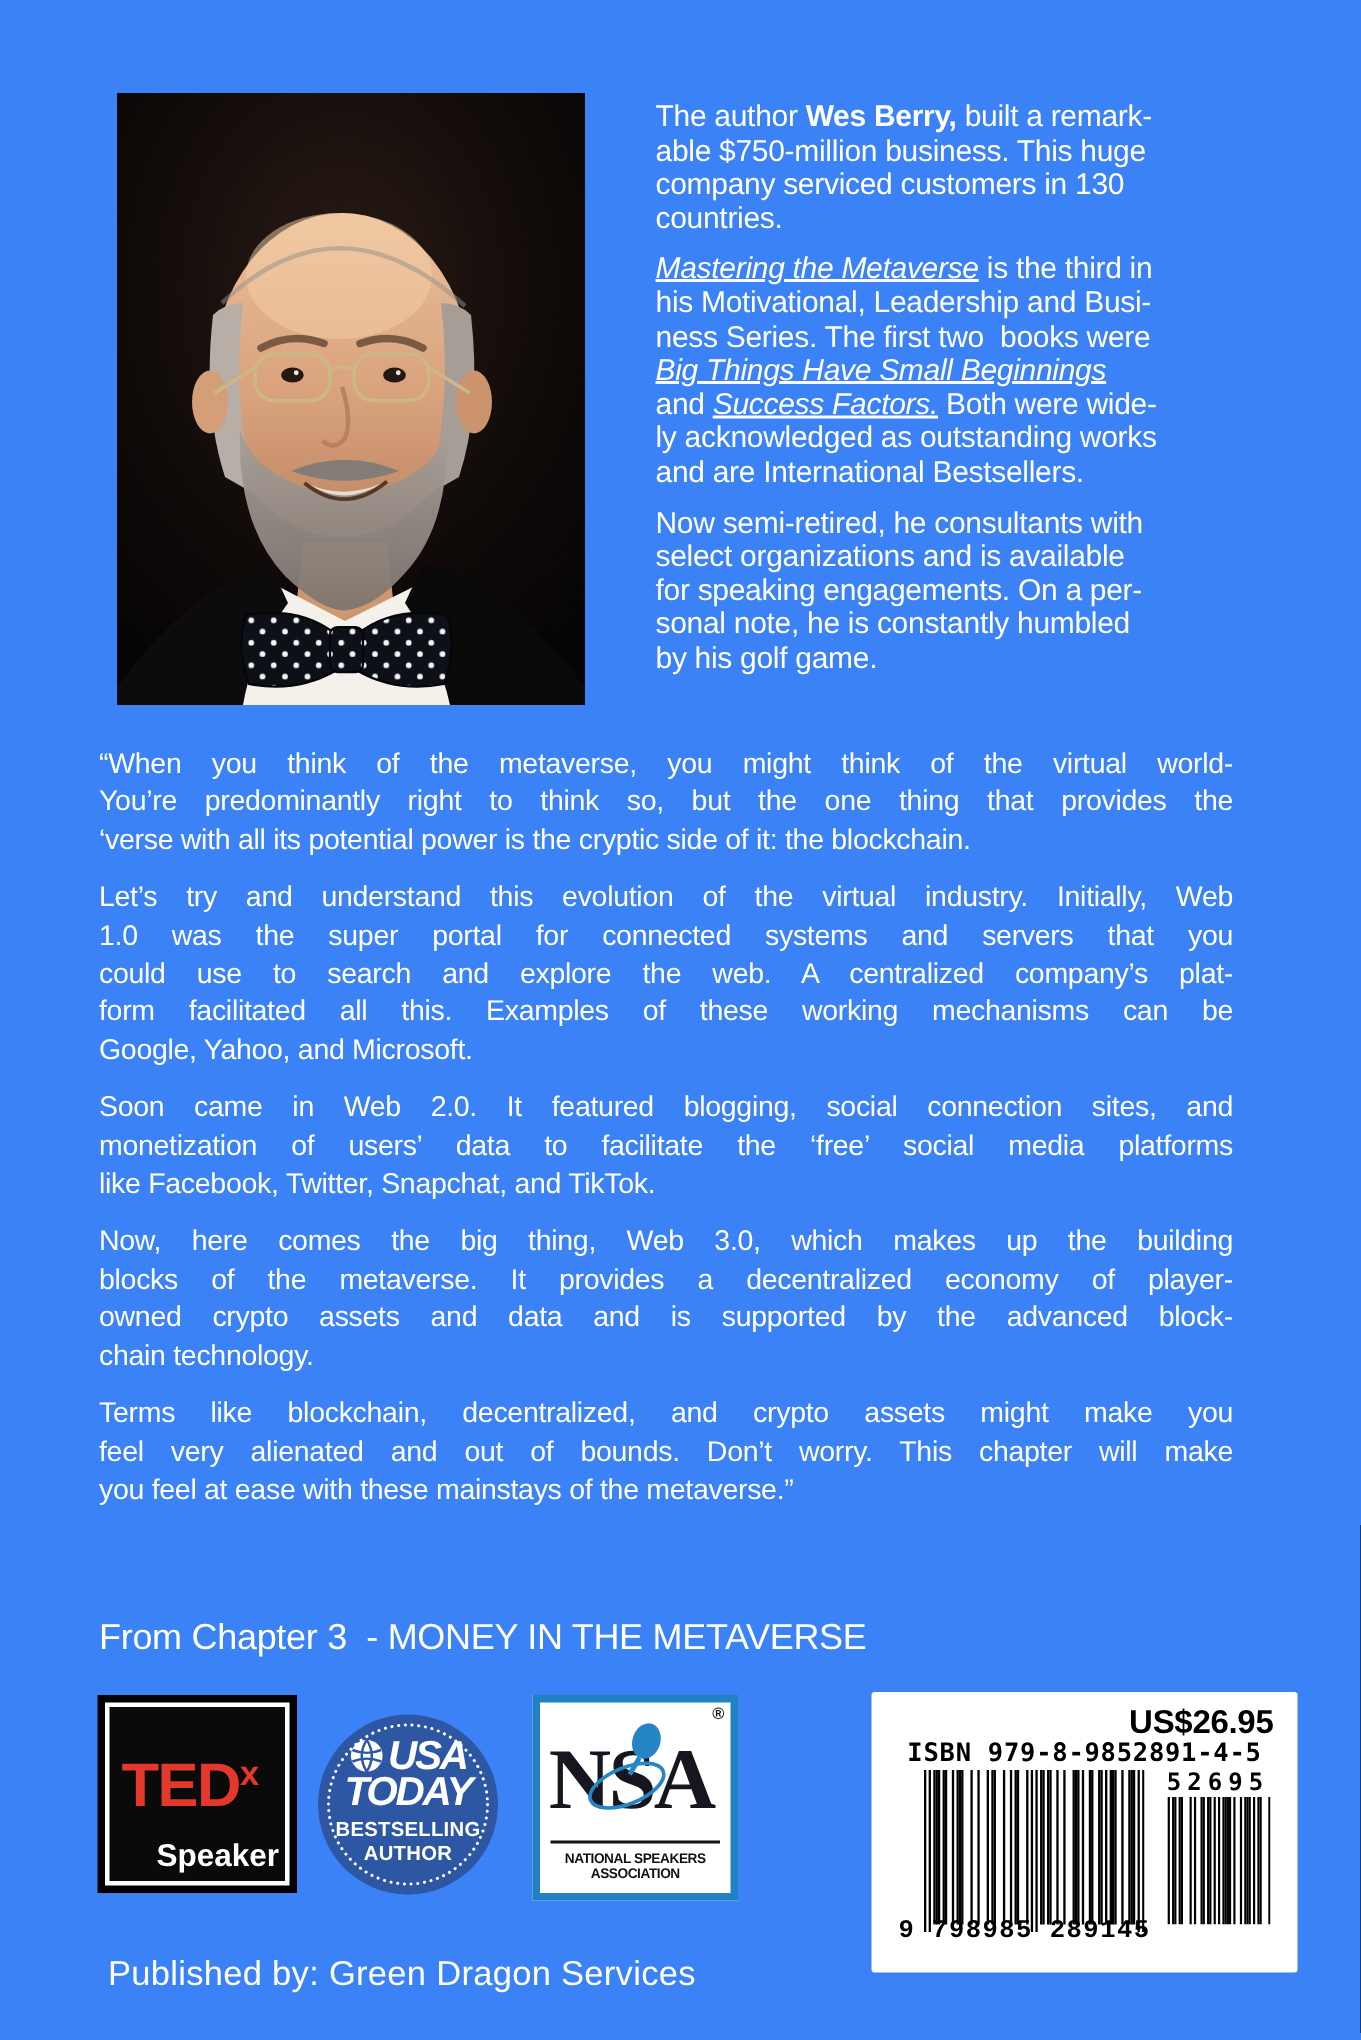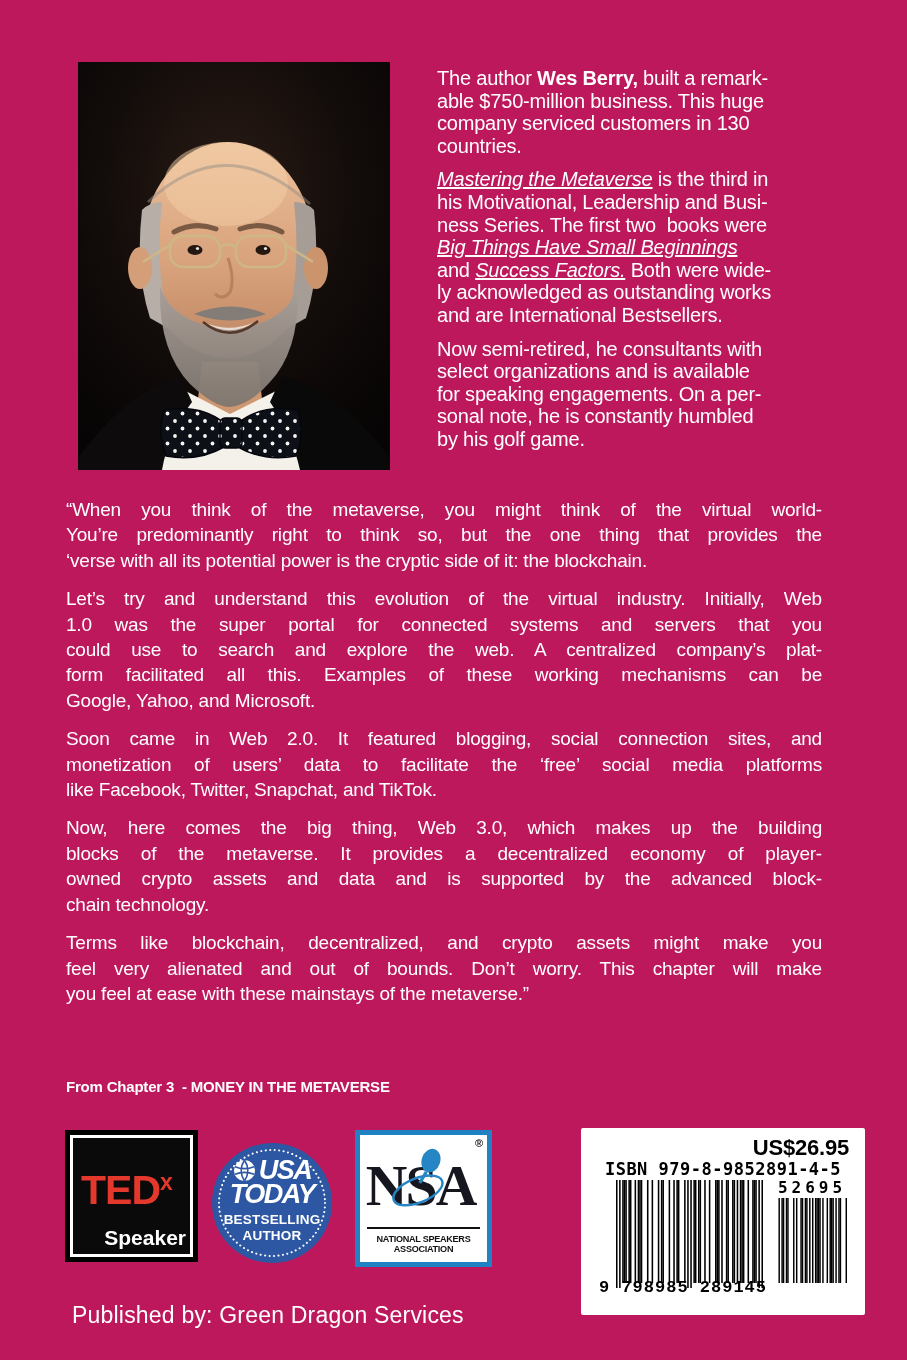--- a/index.html
+++ b/index.html
@@ -1,16 +1,16 @@
 <!DOCTYPE html>
 <html><head>
 <meta charset="utf-8">
 <style>
   html,body{margin:0;padding:0;background:#000;}
-  .canvas{position:relative;width:907px;height:1360px;background:#be185d;overflow:hidden;
+  .canvas{position:relative;width:907px;height:1360px;background:#3b82f6;overflow:hidden;
           font-family:"Liberation Sans",sans-serif;color:#fff;}
 
   
   .photo{position:absolute;left:78px;top:62px;width:312px;height:408px;}
   .photo svg{display:block;width:100%;height:100%;}
 
   
   .about{position:absolute;left:437px;top:67px;width:400px;font-size:20px;line-height:22.6px;letter-spacing:-0.2px;}
   .about .para + .para{margin-top:11px;}
   .about .line{white-space:pre;}
@@ -18,21 +18,21 @@
   
   .quote{position:absolute;left:66px;top:497px;width:756px;font-size:19px;line-height:25.4px;letter-spacing:-0.2px;}
   .quote .para + .para{margin-top:13px;}
   .quote .line{text-align:justify;}
   .quote .line.jl{text-align-last:justify;}
 
   .b{font-weight:bold;}
   .i{font-style:italic;text-decoration:underline;}
 
   
-  .chapter{position:absolute;left:66px;top:1078px;font-size:15px;font-weight:bold;letter-spacing:-0.2px;white-space:pre;}
+  .chapter{position:absolute;left:66px;top:1078px;font-size:24px;font-weight:normal;letter-spacing:-0.2px;white-space:pre;}
 
   
   .badge-tedx{position:absolute;left:65px;top:1130px;width:133px;height:132px;background:#000;}
   .tedx-frame{position:absolute;inset:5px;border:3px solid #fff;background:#0a0a0a;}
   .tedx-brand{position:absolute;left:16px;top:40px;font-weight:bold;color:#e5382c;font-size:41px;letter-spacing:-1px;line-height:1;}
   .tedx-sup{font-size:23px;vertical-align:14px;letter-spacing:0;}
   .tedx-label{position:absolute;right:12px;bottom:12px;color:#fff;font-weight:bold;font-size:21px;}
 
   .badge-usatoday{position:absolute;left:212px;top:1143px;width:120px;height:120px;border-radius:50%;
                   background:#2d57a3;display:flex;flex-direction:column;align-items:center;box-sizing:border-box;padding-top:16px;}

